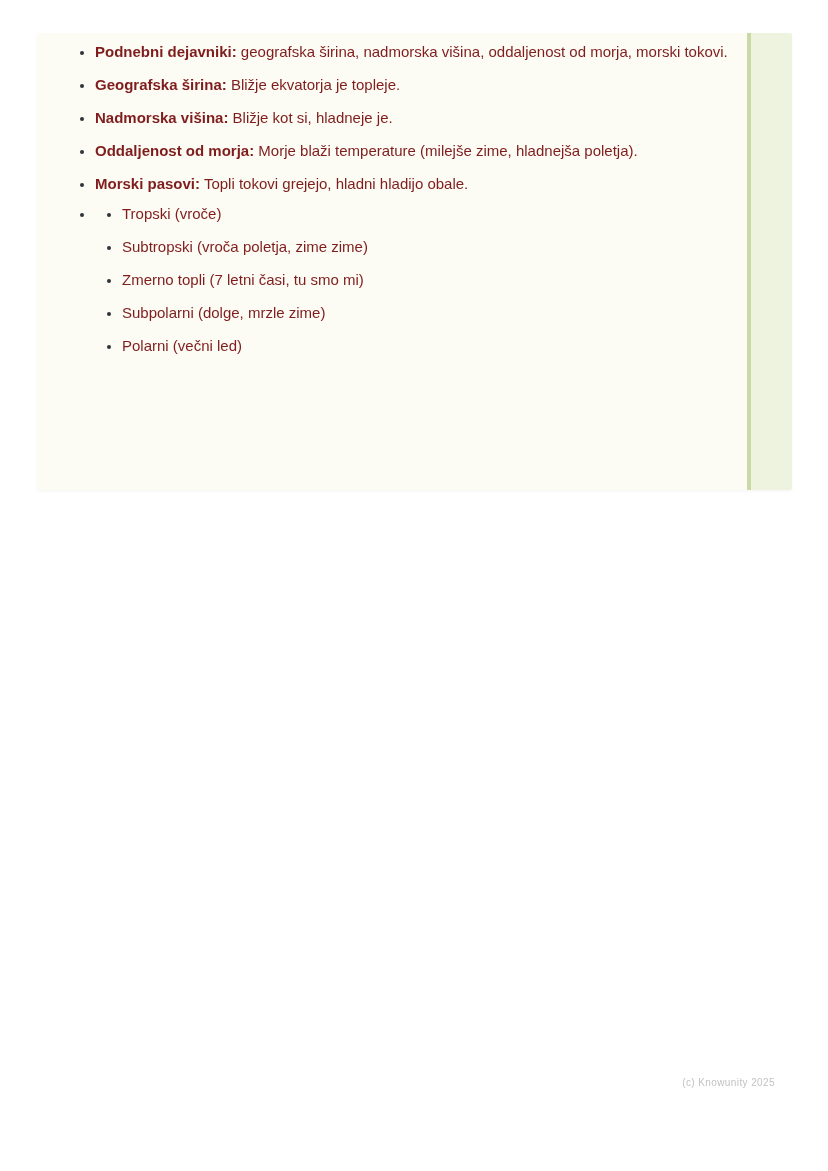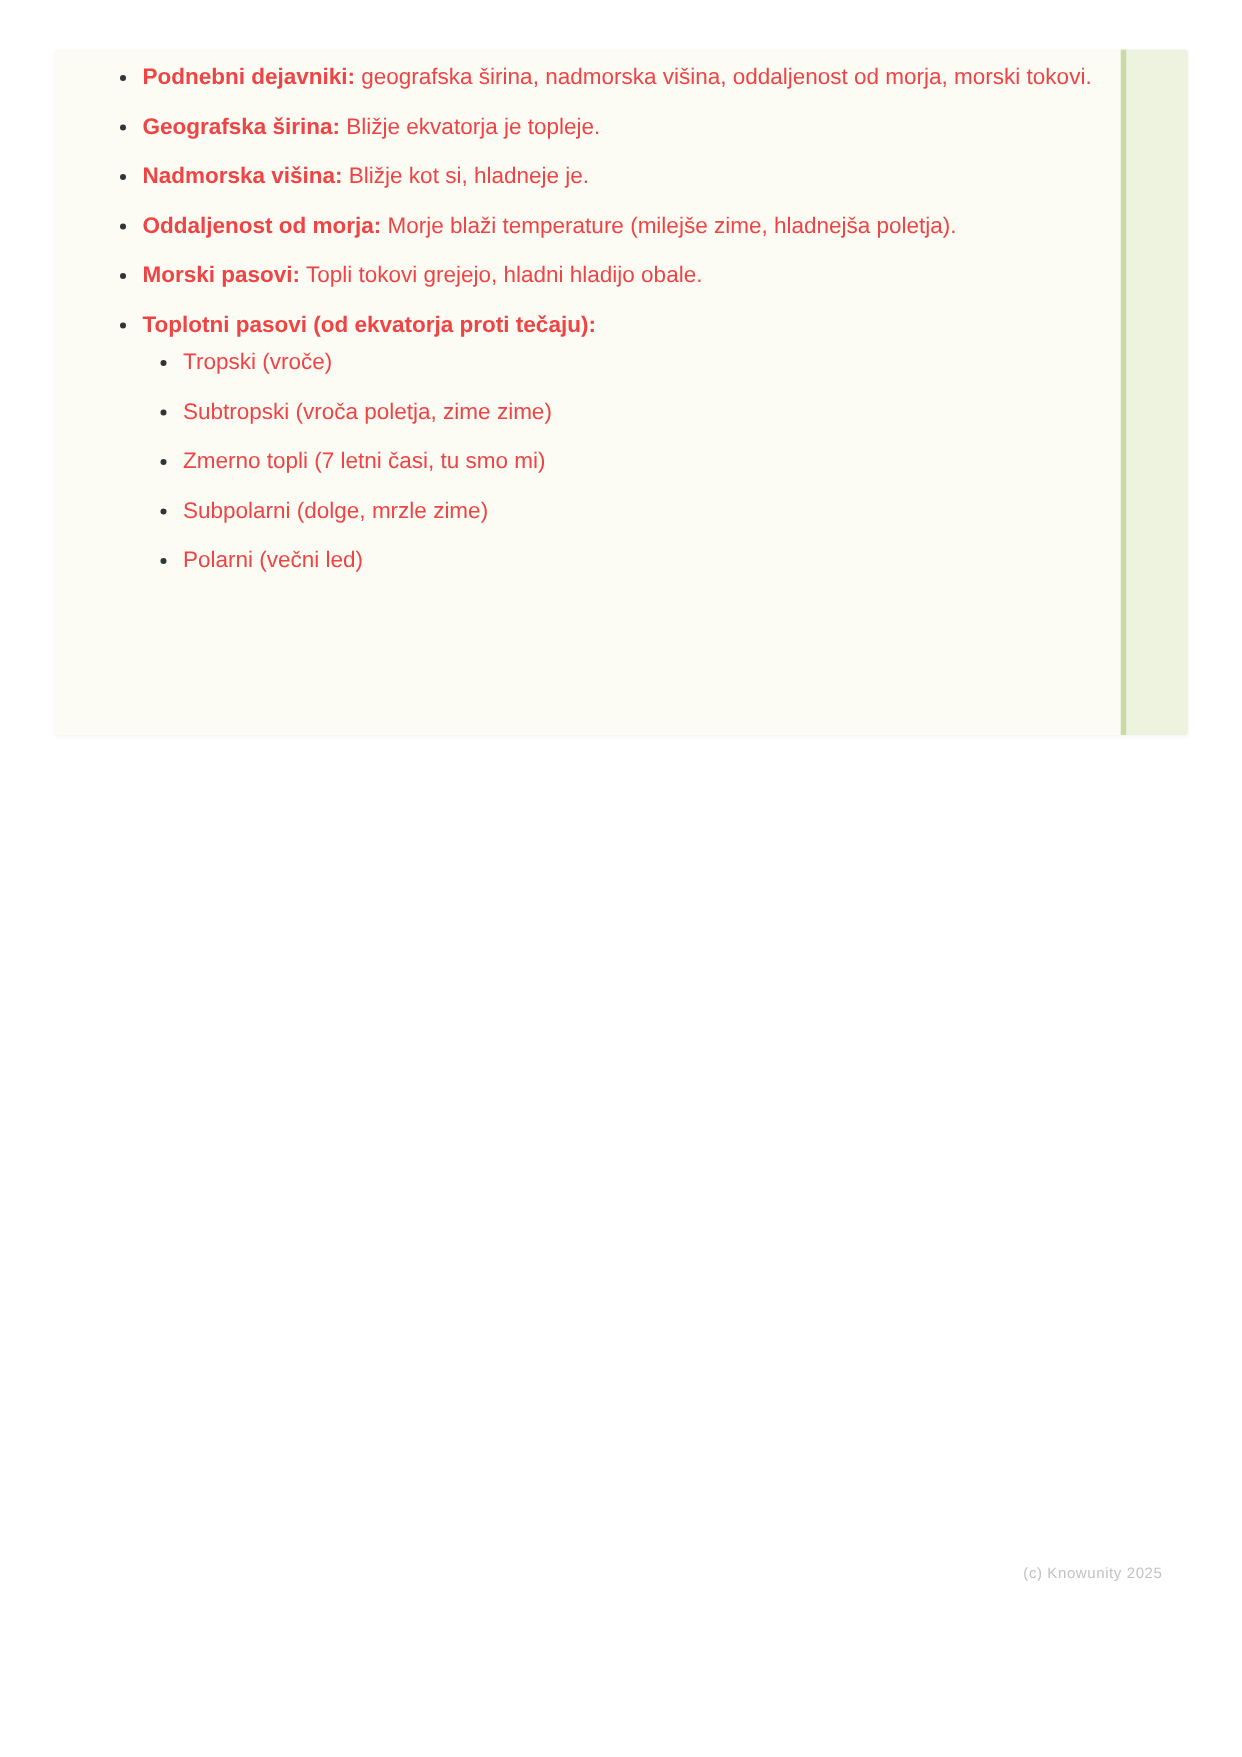--- a/index.html
+++ b/index.html
@@ -37,21 +37,21 @@
   .card-content {
     position: absolute;
     left: 0;
     top: 0;
     right: 50px;
   }
   ul.l1 {
     margin: 0;
     padding: 5px 10px 0 58px;
     list-style: disc outside;
-    color: #ef4444;
+    color: #7f1d1d;
     font-size: 15px;
     line-height: 28px;
   }
   ul.l1 > li {
     margin: 0 0 5px 0;
   }
   ul.l1 > li::marker,
   ul.l2 > li::marker {
     color: #2f3438;
     font-size: 13px;
@@ -62,21 +62,21 @@
   ul.l2 {
     margin: -3px 0 0 0;
     padding: 0 0 0 27px;
     list-style: disc outside;
   }
   ul.l2 > li {
     margin: 0 0 5px 0;
   }
   .copyright-footer {
     position: absolute;
-    top: 1044px;
+    top: 1077px;
     right: 53px;
     font-size: 10px;
     letter-spacing: 0.4px;
     color: #c2c2c2;
   }
 </style>
 </head>
 <body>
 
 <div class="note-card">
@@ -102,21 +102,20 @@
         <span class="item-label">Oddaljenost od morja:</span>
         <span class="item-text">Morje blaži temperature (milejše zime, hladnejša poletja).</span>
       </li>
 
       <li>
         <span class="item-label">Morski pasovi:</span>
         <span class="item-text">Topli tokovi grejejo, hladni hladijo obale.</span>
       </li>
 
       <li>
-        <span class="item-label">Toplotni pasovi (od ekvatorja proti tečaju):</span>
         <ul class="l2">
           <li>Tropski (vroče)</li>
           <li>Subtropski (vroča poletja, zime zime)</li>
           <li>Zmerno topli (7 letni časi, tu smo mi)</li>
           <li>Subpolarni (dolge, mrzle zime)</li>
           <li>Polarni (večni led)</li>
         </ul>
       </li>
 
     </ul>

